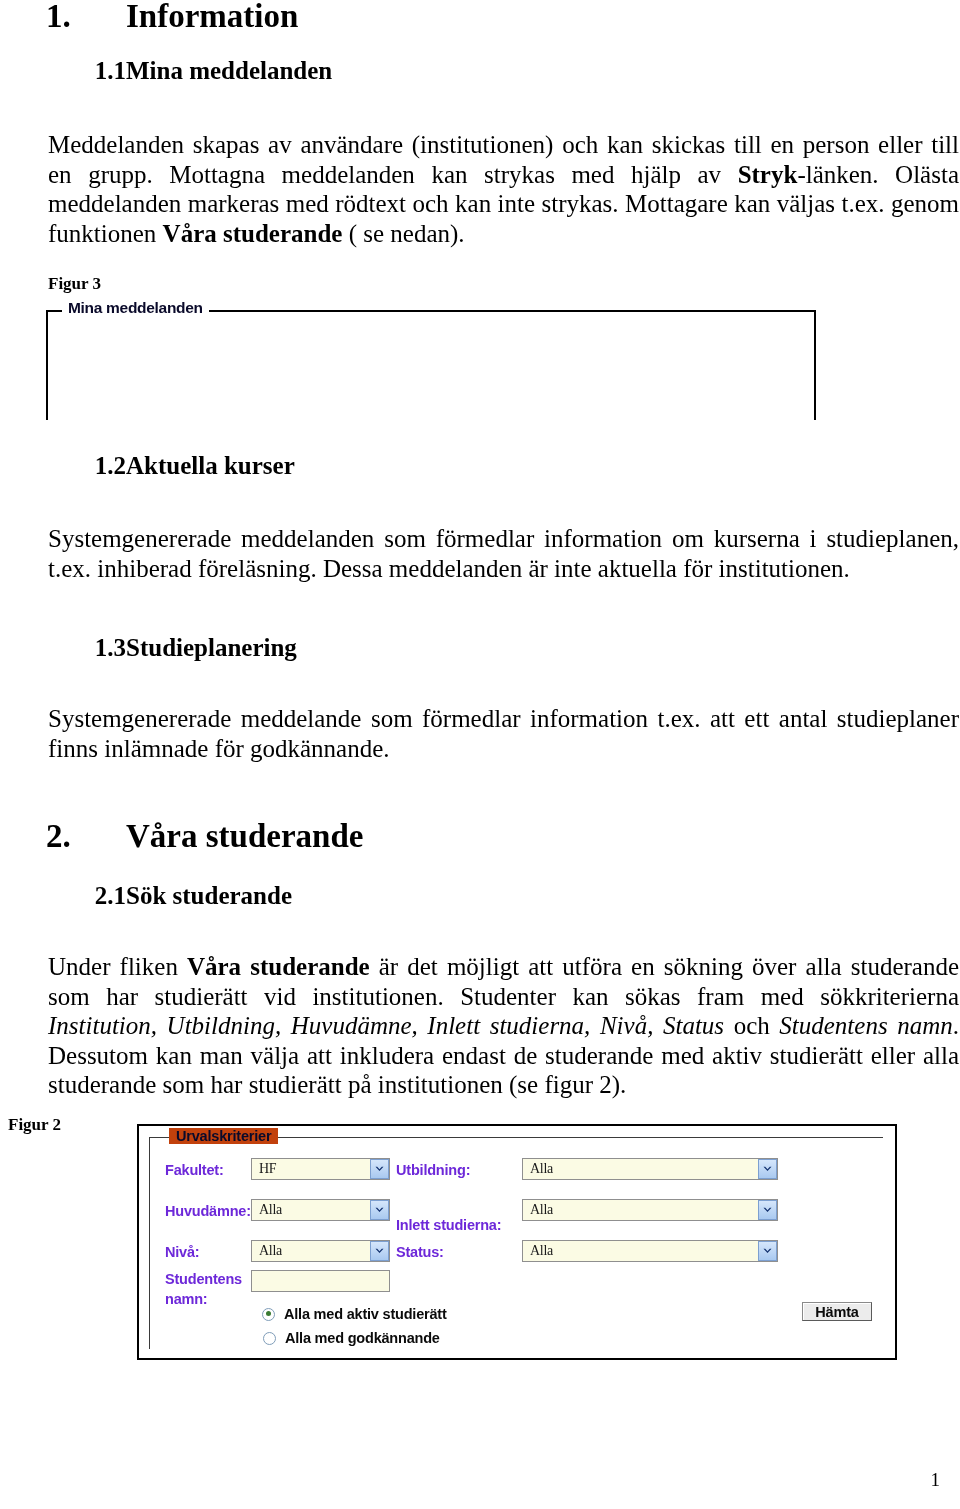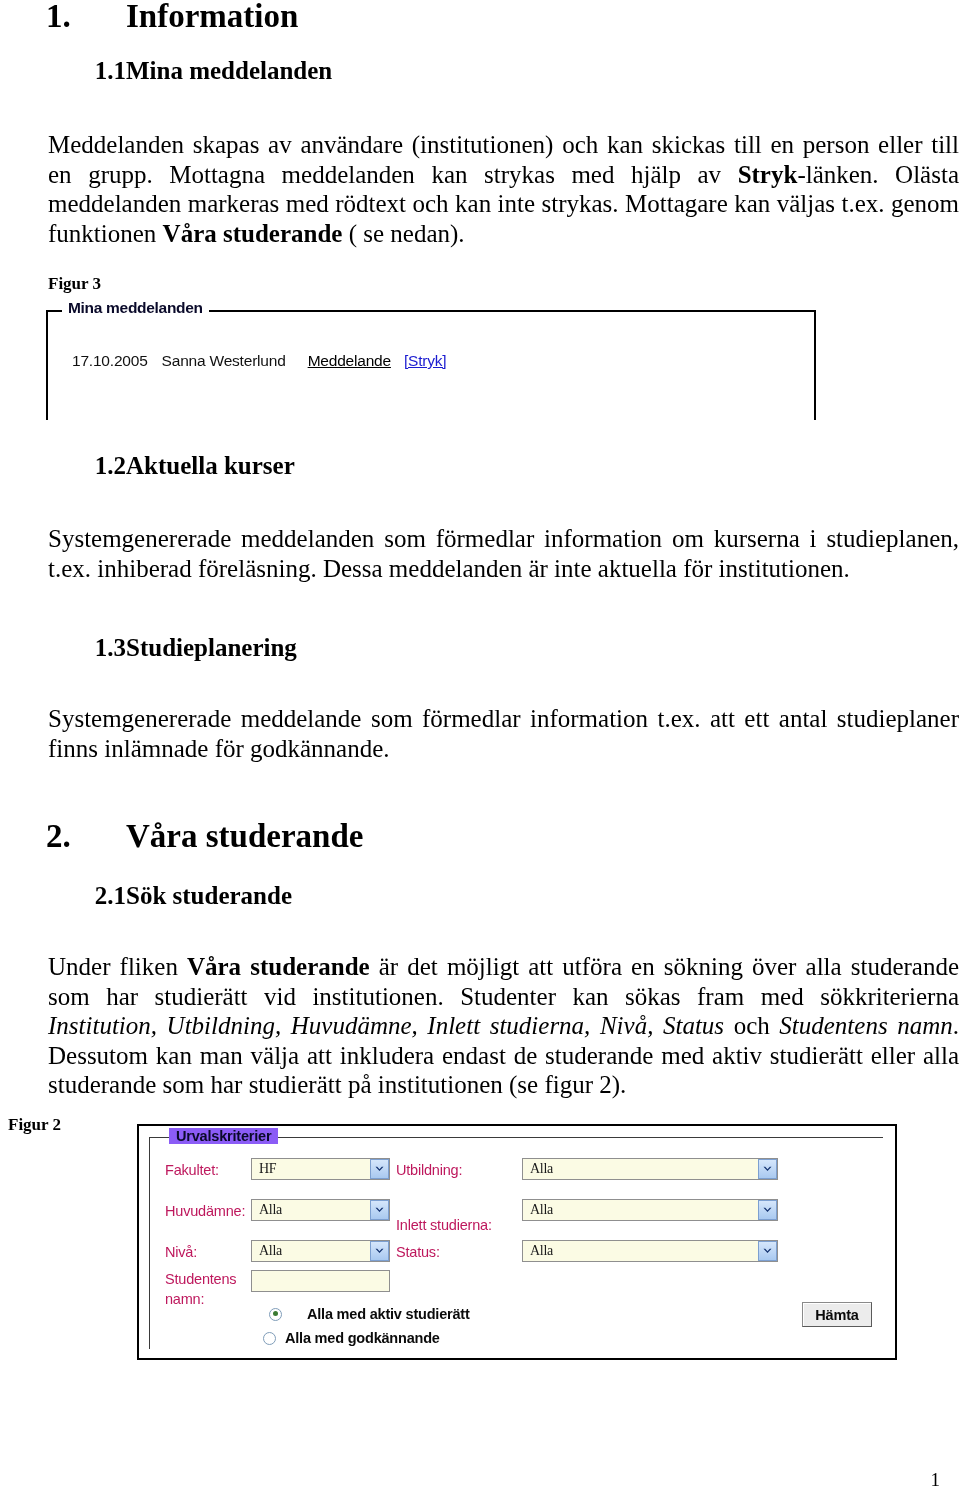--- a/index.html
+++ b/index.html
@@ -148,36 +148,36 @@
     bottom: 11px;
     border: 1.5px solid #3a3a3a;
     border-right: none;
     border-bottom: none;
     box-sizing: border-box;
   }
   .legend2 {
     position: absolute;
     left: 32px;
     top: 4px;
-    background: #8b5cf6;
+    background: #c2410c;
     padding: 0 7px;
     font-family: "Liberation Sans", sans-serif;
     font-weight: bold;
     font-size: 14.5px;
     color: #0a0a2a;
     white-space: nowrap;
     letter-spacing: -0.2px;
     z-index: 3;
   }
   .flabel {
     position: absolute;
     font-family: "Liberation Sans", sans-serif;
-    font-weight: normal;
+    font-weight: bold;
     font-size: 14.5px;
-    color: #be185d;
+    color: #6d28d9;
     white-space: nowrap;
     letter-spacing: -0.2px;
   }
   .fselect {
     position: absolute;
     height: 22px;
     background: #fbfbe4;
     border: 1px solid #8f8f8f;
     box-sizing: border-box;
     display: flex;
@@ -244,21 +244,21 @@
     font-family: "Liberation Sans", sans-serif;
     font-weight: bold;
     font-size: 14.5px;
     color: #0b0b0b;
     letter-spacing: -0.2px;
   }
 
   .hamta {
     position: absolute;
     width: 70px;
-    height: 25px;
+    height: 19px;
     background: #ececec;
     border: 1px solid #8a8a8a;
     border-right-color: #5a5a5a;
     border-bottom-color: #5a5a5a;
     box-shadow: inset 1px 1px 0 #ffffff;
     box-sizing: border-box;
     display: flex;
     align-items: center;
     justify-content: center;
     font-family: "Liberation Sans", sans-serif;
@@ -281,23 +281,20 @@
 
 <div class="para" style="left:48px; top:130px; width:911px;">
   <span>Meddelanden skapas av användare (institutionen) och kan skickas till en person eller till en grupp. Mottagna meddelanden kan strykas med hjälp av </span><b>Stryk</b><span>-länken. Olästa meddelanden markeras med rödtext och kan inte strykas. Mottagare kan väljas t.ex. genom funktionen </span><b>Våra studerande</b><span> ( se nedan).</span>
 </div>
 
 <div class="figlabel" style="left:48px; top:274px;">Figur 3</div>
 
 <div class="fig1">
   <div class="fieldset open-bottom"></div>
   <div class="legend1">Mina meddelanden</div>
-  <div class="msgrow">
-    <span class="date">17.10.2005</span><span class="sender">Sanna Westerlund</span><span class="lnk-black">Meddelande</span><span class="lnk-blue">[Stryk]</span>
-  </div>
 </div>
 
 <div class="h2" style="left:46px; top:452px;">
   <span class="num">1.2</span><span>Aktuella kurser</span>
 </div>
 
 <div class="para" style="left:48px; top:524px; width:911px;">Systemgenererade meddelanden som förmedlar information om kurserna i studieplanen, t.ex. inhiberad föreläsning. Dessa meddelanden är inte aktuella för institutionen.</div>
 
 <div class="h2" style="left:46px; top:634px;">
   <span class="num">1.3</span><span>Studieplanering</span>
@@ -379,21 +376,21 @@
       <svg width="9" height="6" viewBox="0 0 9 6">
           <path d="M0.5 0.8 L4.5 5 L8.5 0.8 L6.8 0.8 L4.5 3.2 L2.2 0.8 Z" fill="#12306e"></path>
         </svg>
     </span>
   </div>
 
   <div class="flabel" style="left:28px; top:147px;">Studentens</div>
   <div class="flabel" style="left:28px; top:167px;">namn:</div>
   <div class="ftext" style="left:114px; top:146px; width:139px;"></div>
 
-  <div class="radio-row" style="left:132px; top:182px;gap:16px;">
+  <div class="radio-row" style="left:125px; top:182px;">
     <span class="radio-mark checked"></span>
     <span class="radio-label">Alla med aktiv studierätt</span>
   </div>
   <div class="radio-row" style="left:126px; top:206px;">
     <span class="radio-mark"></span>
     <span class="radio-label">Alla med godkännande</span>
   </div>
 
   <div class="hamta" style="left:665px; top:178px;">Hämta</div>
 </div>

